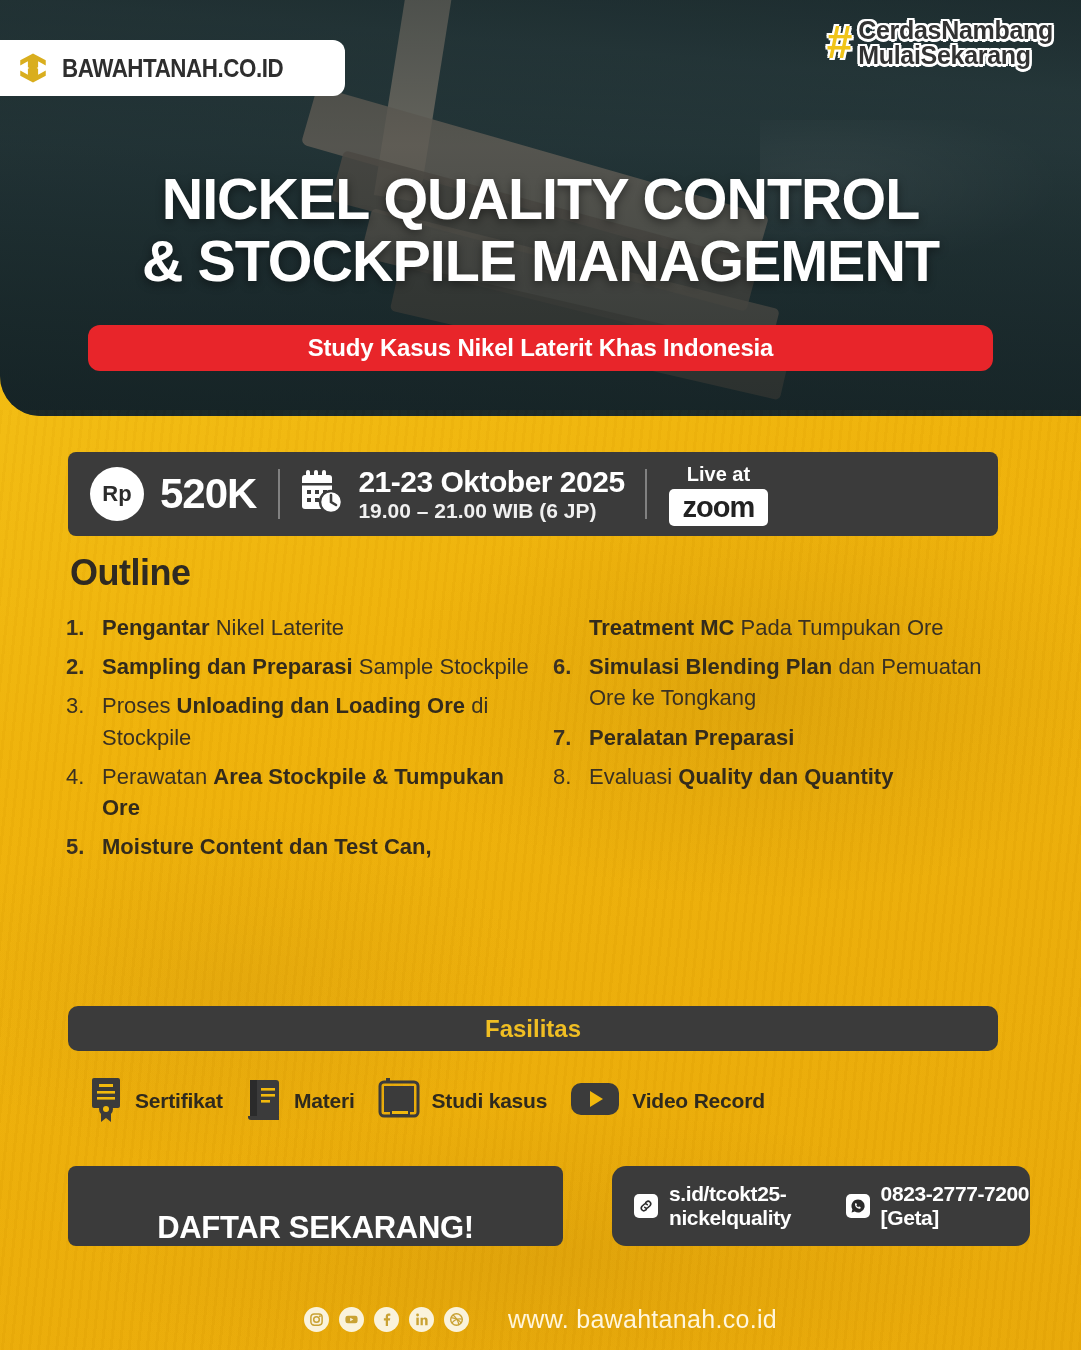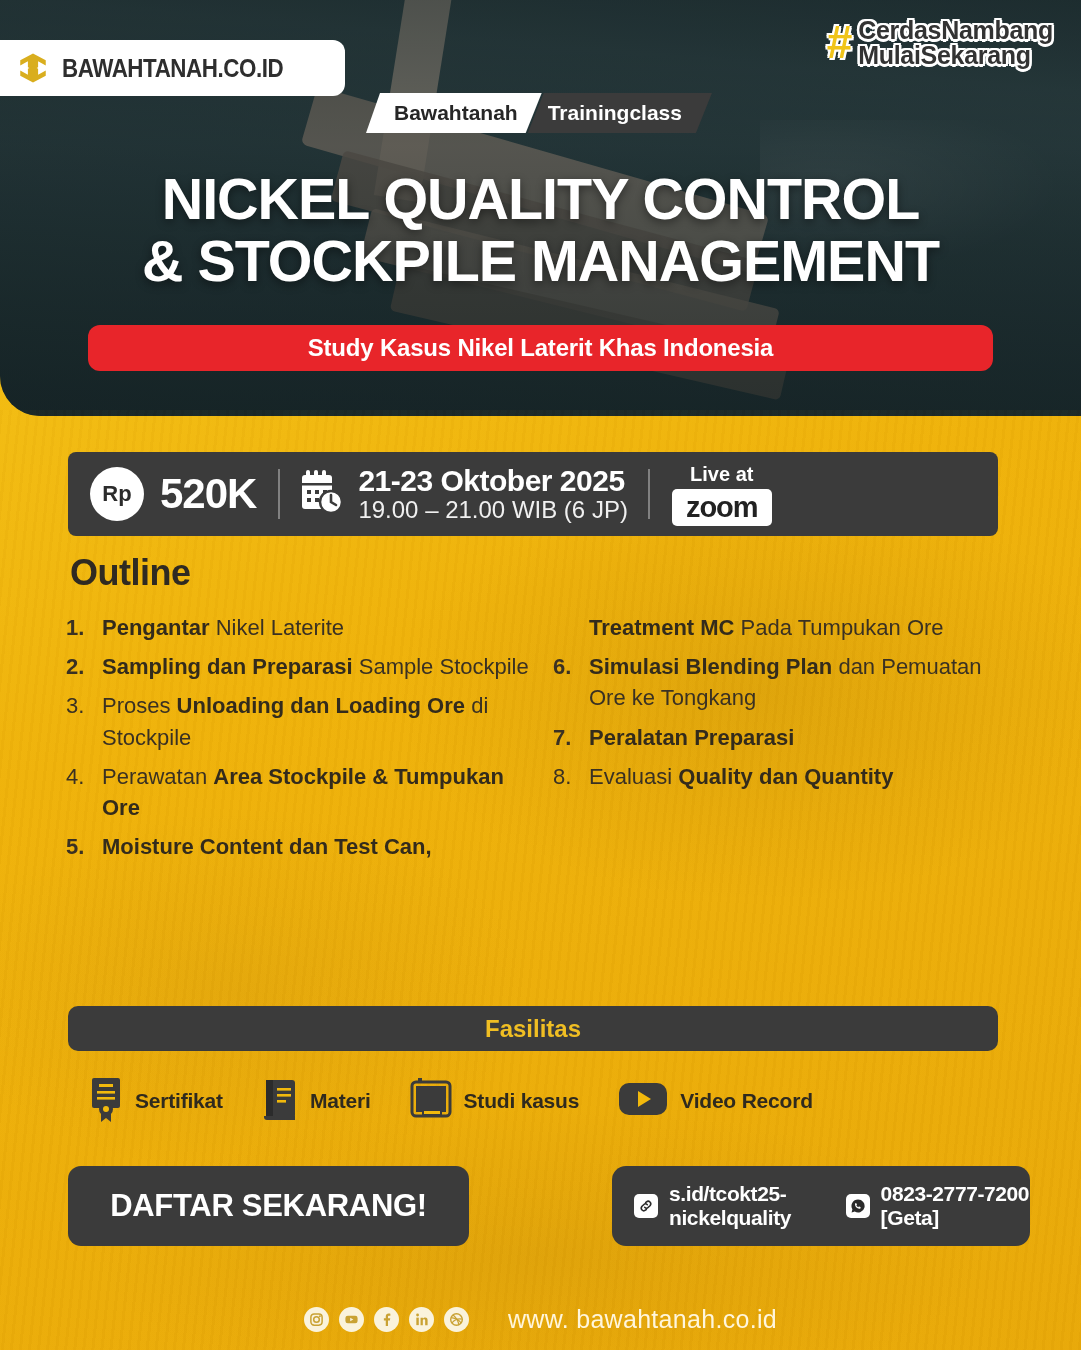--- a/index.html
+++ b/index.html
@@ -89,21 +89,21 @@
              padding:13px 22px; }
   .price-wrap { display:flex; align-items:center; gap:16px; padding-right:22px; }
   .rp-circle { width:54px; height:54px; border-radius:50%; background:#fff;
                display:flex; align-items:center; justify-content:center;
                font-weight:700; font-size:22px; color:#2c2c2c; }
   .price-val { color:#fff; font-weight:700; font-size:42px; letter-spacing:-1px; }
   .vdiv { width:2px; height:50px; background:#9a9a9a; opacity:.75; }
   .date-wrap { display:flex; align-items:center; gap:14px; padding:0 20px; }
   .date-texts { display:flex; flex-direction:column; line-height:1.12; }
   .date-main { color:#fff; font-weight:700; font-size:30px; letter-spacing:-.5px; }
-  .date-sub { color:#f0f0f0; font-weight:400; font-size:24px; }
+  .date-sub { color:#f0f0f0; font-weight:700; font-size:21px; }
   .zoom-wrap { display:flex; flex-direction:column; align-items:center; gap:3px;
                padding-left:22px; }
   .live-at { color:#fff; font-weight:700; font-size:20px; }
   .zoom-logo { background:#fff; border-radius:5px; padding:2px 14px;
                font-weight:700; font-size:29px; color:#222; letter-spacing:-1px; }
 
   
   .outline-head { position:absolute; left:70px; top:552px;
                   font-weight:700; font-size:36px; color:#2f2a22; letter-spacing:-.5px; }
   .outline-cols { position:absolute; left:66px; top:612px; width:950px;
@@ -119,27 +119,27 @@
                margin-bottom:8px; padding-left:36px; }
   .cont-item b { font-weight:700; color:#332b1c; }
 
   
   .fas-bar { position:absolute; left:68px; top:1006px; width:930px; height:45px;
              background:#3b3b3b; border-radius:10px; display:flex; align-items:center;
              justify-content:center; }
   .fas-bar span { color:#F0BE23; font-weight:700; font-size:24px; }
 
   .fas-row { position:absolute; left:88px; top:1076px; width:920px;
-             display:flex; gap:38px; }
+             display:flex; gap:22px; }
   .fas-item { display:flex; align-items:center; gap:11px; }
   .fas-item .lbl { font-weight:700; font-size:21px; color:#2f2a1e; letter-spacing:-.2px; }
 
   
-  .cta-left { position:absolute; left:68px; top:1166px; width:401px; height:80px;
-              background:#3b3b3b; border-radius:13px; display:flex; align-items:center;
+  .cta-left { position:absolute; left:68px; top:1166px; width:495px; height:80px;
+              background:#3b3b3b; border-radius:8px; display:flex; align-items:flex-end;
               justify-content:center; }
   .cta-left span { color:#fff; font-weight:700; font-size:31px; letter-spacing:-.3px; }
   .cta-right { position:absolute; left:612px; top:1166px; width:418px; height:80px;
                background:#3b3b3b; border-radius:14px; display:flex; 
                justify-content:center; gap:7px; padding-left:22px; }
   .cta-line { display:flex; align-items:center; gap:11px; }
   .cta-line .txt { color:#fff; font-weight:700; font-size:21px; letter-spacing:-.4px; }
   .mini-ico { width:24px; height:24px; background:#fff; border-radius:5px;
               display:flex; align-items:center; justify-content:center; flex:0 0 24px; }
 
@@ -178,24 +178,20 @@
     </div>
 
     <div class="hashtag">
       <span class="hash-glyph">#</span>
       <span class="hash-lines">
         <span>CerdasNambang</span>
         <span>MulaiSekarang</span>
       </span>
     </div>
 
-    <div class="tc-badge">
-      <div class="tc-left">Bawahtanah</div>
-      <div class="tc-right">Trainingclass</div>
-    </div>
 
     <div class="title">
       <span>NICKEL QUALITY CONTROL</span>
       <span>&amp; STOCKPILE MANAGEMENT</span>
     </div>
 
     <div class="subtitle-bar">
       <span>Study Kasus Nikel Laterit Khas Indonesia</span>
     </div>
   </div>

